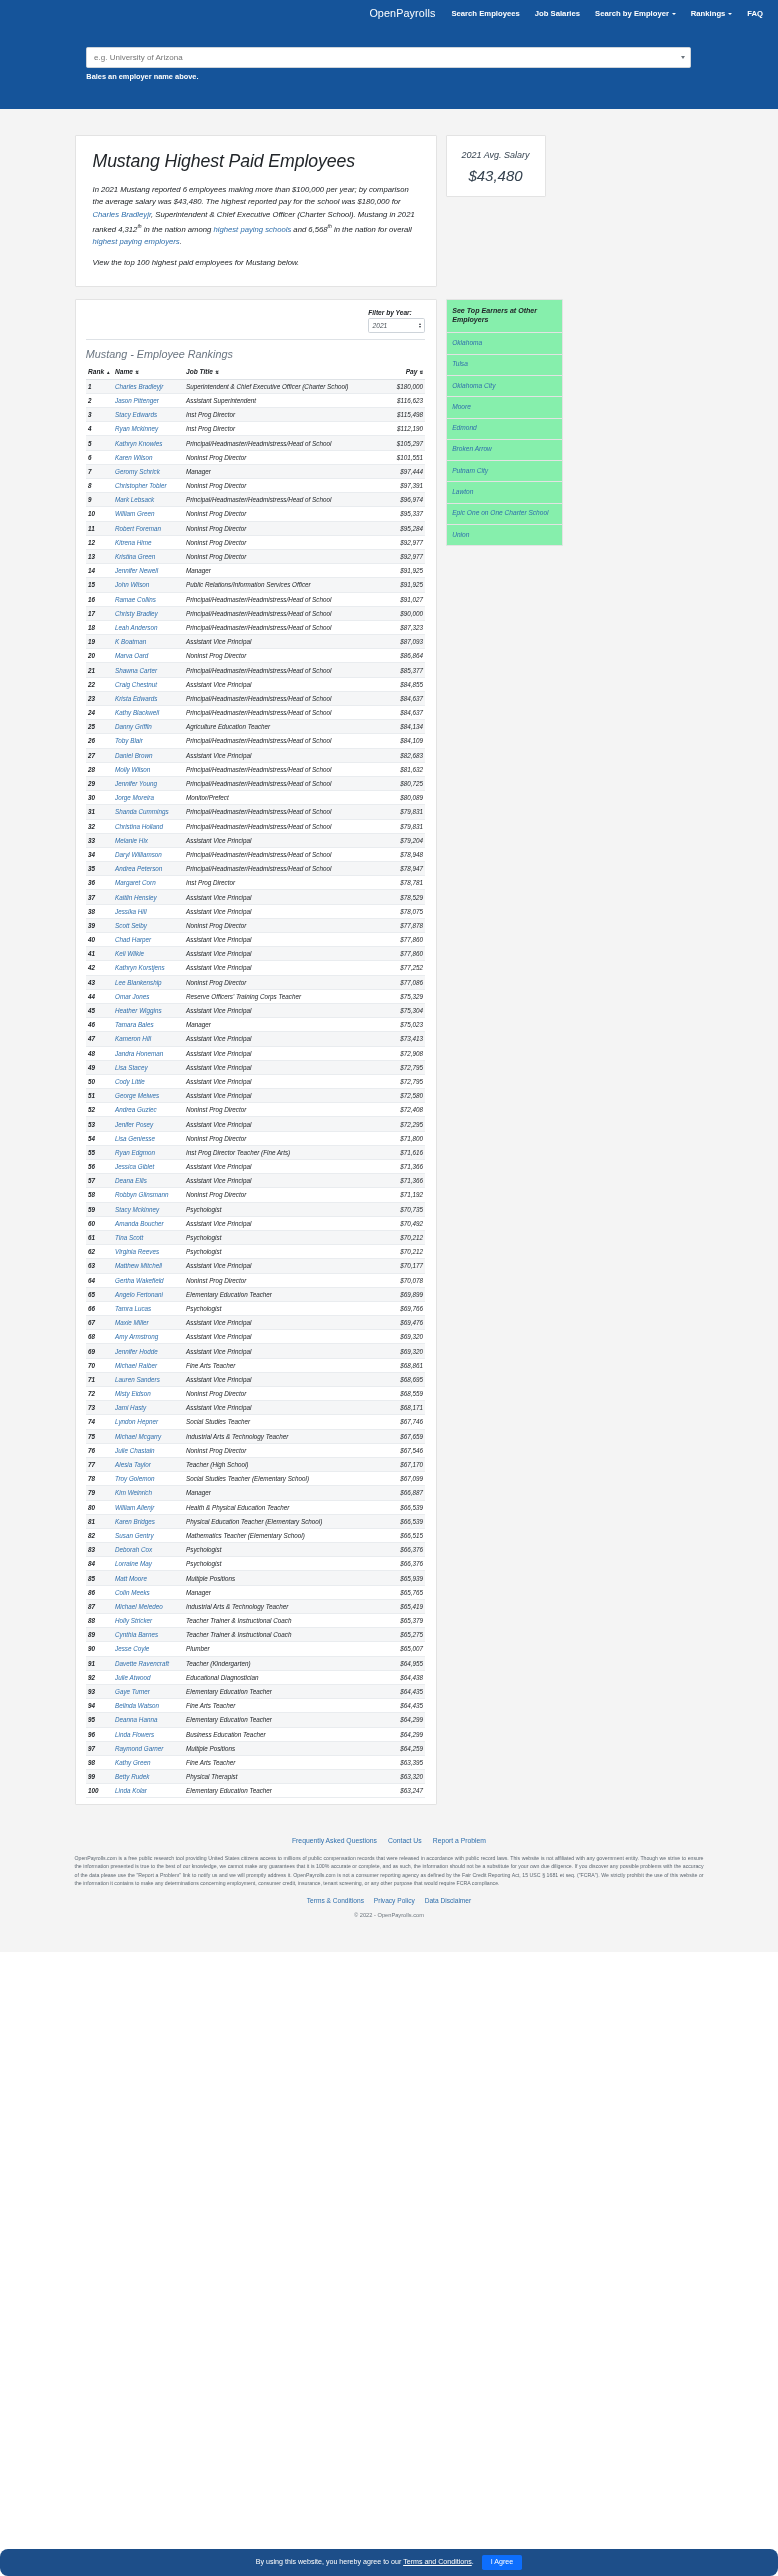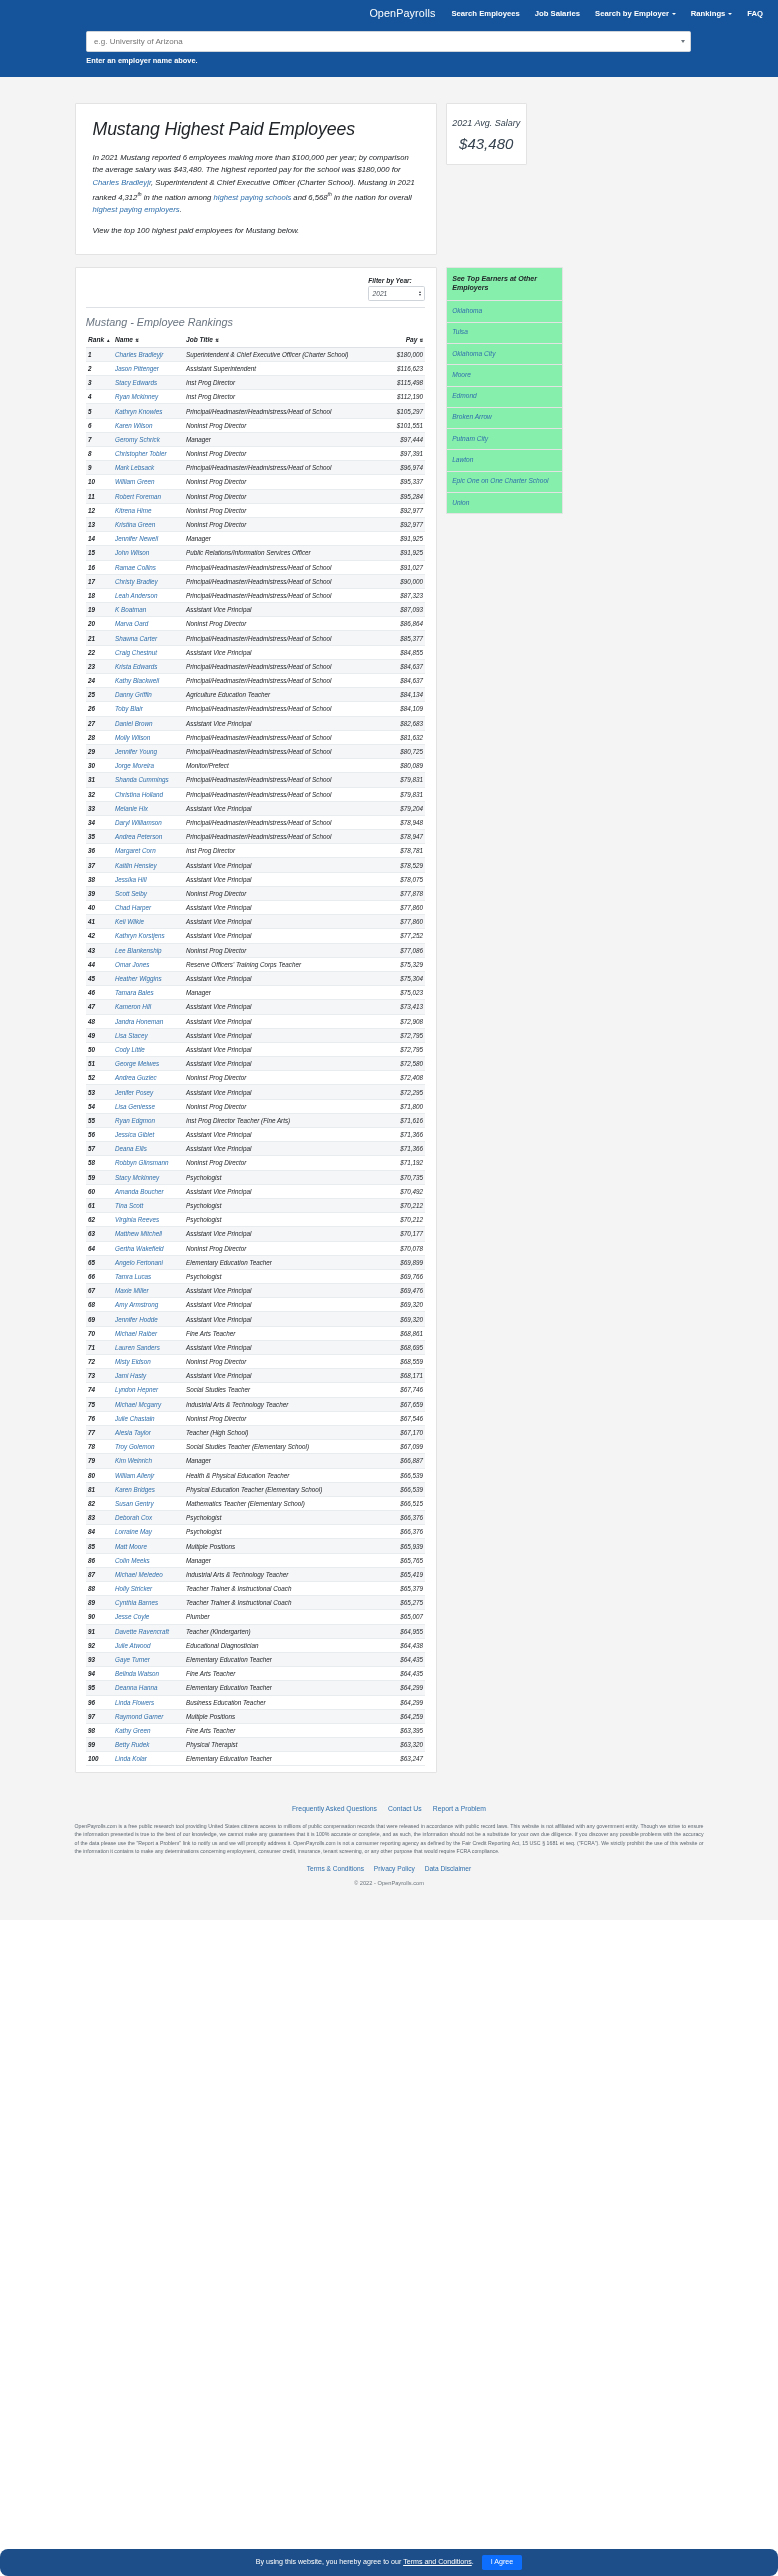--- a/index.html
+++ b/index.html
@@ -47,21 +47,21 @@
     border-top:2.8px solid #ffffff;
     display:inline-block;
     margin-top:1.1px;
   }
 
   
   .searchband {
     background:#15549a;
     padding: 4.6px 0 12.5px 0;
   }
-  .searchband-inner { width:627px; margin:0 auto; padding-left:10.8px;}
+  .searchband-inner { width:627px; margin:16px auto; padding-left:10.8px;}
   .search-input {
     width:605px;
     height:21.7px;
     border:0.6px solid #ced4da;
     border-radius:1.7px;
     background:#ffffff;
     font-size:8px;
     padding:3.4px 19.4px 3.4px 6.8px;
     color:#495057;
     font-family:"Liberation Sans", sans-serif;
@@ -104,21 +104,21 @@
   .intro-card p {
     margin:0 0 8px 0;
     font-size:7.7px;
     line-height:1.65;
     color:#212529;
   }
   .intro-card p:last-child { margin-bottom:0; }
   a.link { color:#2f6fac; text-decoration:none; }
   sup { font-size:5.1px; }
 
-  .stats { display:flex; flex-direction:row; gap:0; width:100px;}
+  .stats { display:flex; flex-direction:column; gap:0; width:100px;}
   .stat {
     background:#ffffff;
     border:0.6px solid #e3e3e3;
     border-radius:1.1px;
     text-align:center;
     padding:12.5px 5.7px 12.5px 5.7px;
   }
   .stat .t { font-size:9px; color:#35424f; line-height:1.35; }
   .stat .v { font-size:15px; color:#35424f; margin-top:5.7px;}
   .stat.tall { padding-top:27px; padding-bottom:27px;}
@@ -269,21 +269,21 @@
       <span>FAQ</span>
     </a>
 </div>
 
 <div class="searchband">
   <div class="searchband-inner">
     <div class="search-wrap">
       <input class="search-input" type="text" placeholder="e.g. University of Arizona" style="">
       <span class="search-caret"></span>
     </div>
-    <div class="search-note">Enter an employer name above.</div>
+    <div class="search-note">Bales an employer name above.</div>
   </div>
 </div>
 
 <div class="page">
   <div class="container">
 
     <div class="toprow">
       <div class="card intro-card">
         <h1>Mustang Highest Paid Employees</h1>
         <p><span>In 2021 Mustang reported 6 employees making more than $100,000 per year; by comparison the average salary was $43,480. The highest reported pay for the school was $180,000 for </span><a href="#" class="link">Charles Bradleyjr</a><span>, Superintendent &amp; Chief Executive Officer (Charter School). Mustang in 2021 ranked 4,312</span><sup>th</sup><span> in the nation among </span><a href="#" class="link">highest paying schools</a><span> and 6,568</span><sup>th</sup><span> in the nation for overall </span><a href="#" class="link">highest paying employers</a><span>.</span></p>

